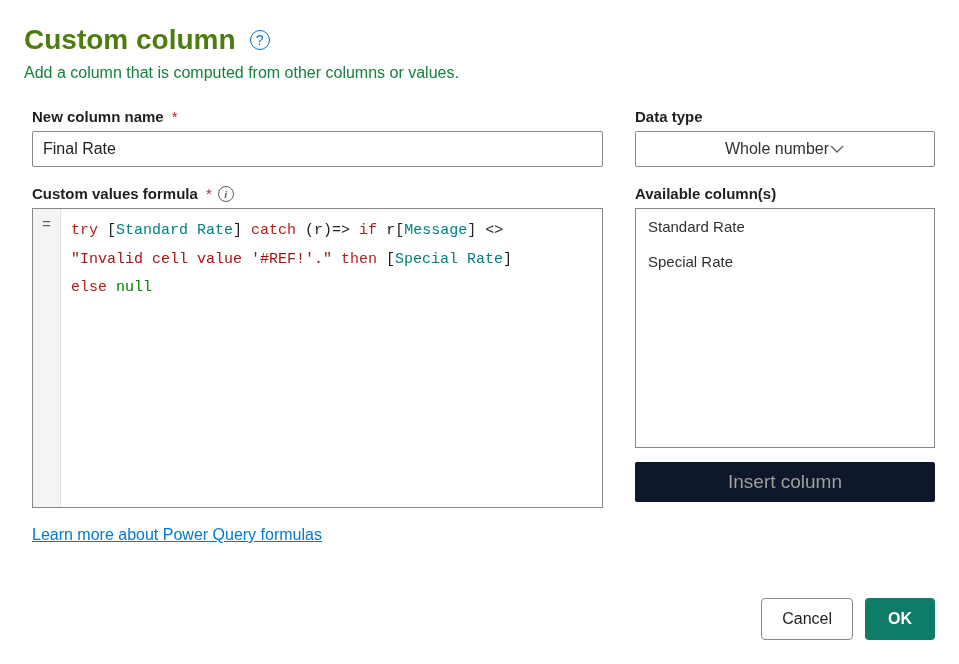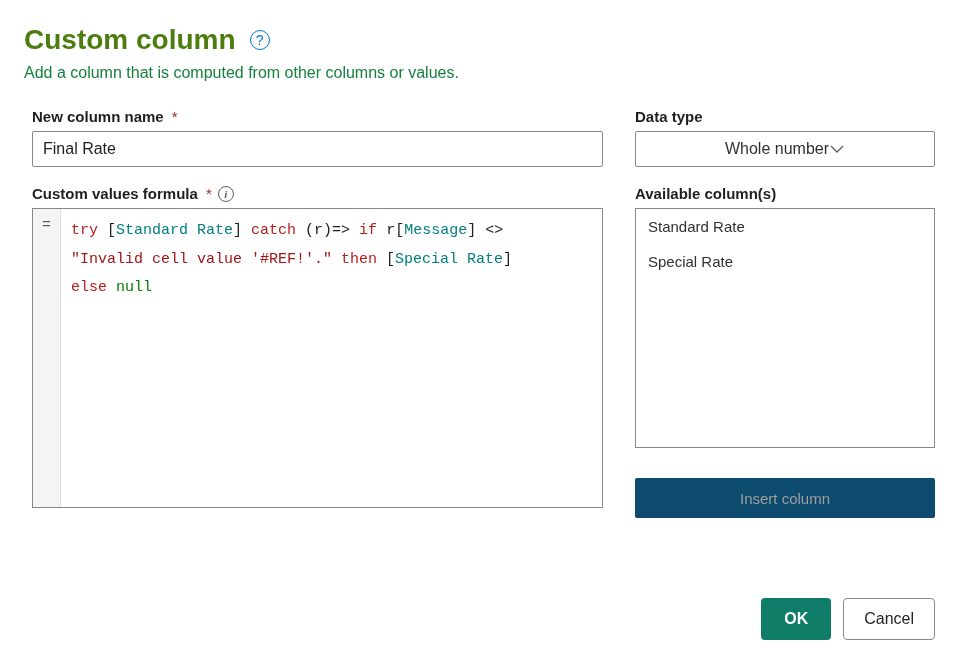--- a/index.html
+++ b/index.html
@@ -61,23 +61,23 @@
     .kw-blue { color: #b91c1c; }
     .kw-teal { color: #008080; }
     .str-red { color: #a31515; }
     .lit-green { color: #008000; }
     .available-box {
       border: 1px solid #8a8886; background: #fff; height: 240px;
       overflow-y: auto;
     }
     .col-item { padding: 9px 12px; font-size: 15px; cursor: pointer; }
     .insert-btn {
-      width: 100%; height: 40px; margin-top: 30px;
-      background: #0c4a6e; border: none; border-radius: 2px;
-      font-size: 15px; color: #a19f9d; cursor: not-allowed;
+      width: 100%; height: 40px; margin-top: 14px;
+      background: #0f172a; border: none; border-radius: 2px;
+      font-size: 19px; color: #a19f9d; cursor: not-allowed;
       font-family: inherit;
     }
     .link { color: #0078d4; font-size: 16px; text-decoration: underline; cursor: pointer; margin-top: 18px; display: inline-block; }
     .footer {
       position: absolute; bottom: 24px; right: 24px;
       display: flex; gap: 12px;
     }
     .btn {
       height: 42px; padding: 0 20px; border-radius: 4px;
       font-size: 16px; font-family: inherit; cursor: pointer;
@@ -108,20 +108,21 @@
     <div class="field-label">
       <span>Custom values formula</span>
         <span class="required">*</span>
       <span class="info-icon">i</span>
     </div>
     <div class="editor-wrap">
       <div class="gutter">=</div>
       <div class="code-area" id="code-area"><div><span class="kw-blue">try </span><span>[</span><span class="kw-teal">Standard Rate</span><span>] </span><span class="kw-blue">catch </span><span>(r)=&gt; </span><span class="kw-blue">if </span><span>r[</span><span class="kw-teal">Message</span><span>] &lt;&gt;</span></div><div><span class="str-red">"Invalid cell value '#REF!'." </span><span class="kw-blue">then </span><span>[</span><span class="kw-teal">Special Rate</span><span>]</span></div><div><span class="kw-blue">else </span><span class="lit-green">null</span></div></div>
     </div>
 
+    <a class="link">Learn more about Power Query formulas</a>
   </div>
 
   <div class="right-col">
     <div class="section-gap">
       <div class="field-label">
         <span>Data type</span>
       </div>
       <div class="dropdown">
         <span>Whole number</span>
         <span class="chevron">
@@ -138,15 +139,15 @@
     <div class="available-box" id="avail-box">
         <div class="col-item">Standard Rate</div>
         <div class="col-item">Special Rate</div>
       </div>
 
     <button class="insert-btn" disabled="">Insert column</button>
   </div>
 </div>
 
 <div class="footer">
+  <button class="btn btn-secondary">Cancel</button>
   <button class="btn btn-primary">OK</button>
-  <button class="btn btn-secondary">Cancel</button>
 </div>
 
 </body></html>

